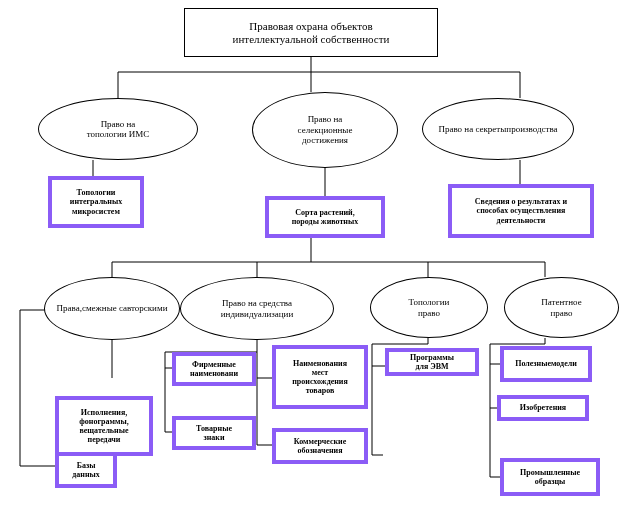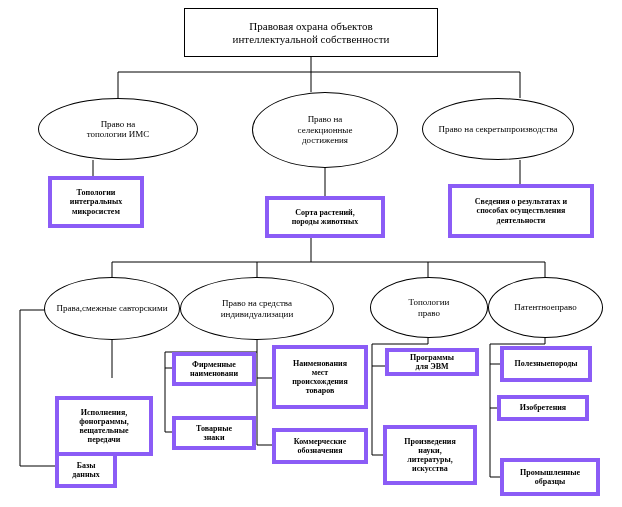--- a/index.html
+++ b/index.html
@@ -167,21 +167,21 @@
   <div class="node ellipse" style="left:180px; top:277px; width:154px; height:63px; flex-direction:column;">
     <div>Право на средства</div>
     <div>индивидуализации</div>
   </div>
 
   <div class="node ellipse" style="left:370px; top:277px; width:118px; height:61px; flex-direction:column;">
     <div>Топологии</div>
     <div>право</div>
   </div>
 
-  <div class="node ellipse" style="left:488px; top:277px; width:115px; height:61px; flex-direction:row;">
+  <div class="node ellipse" style="left:504px; top:277px; width:115px; height:61px; flex-direction:column;">
     <div>Патентное</div>
     <div>право</div>
   </div>
 
   <div class="node rect" style="left:55px; top:452px; width:62px; height:36px; flex-direction:column;">
     <div>Базы</div>
     <div>данных</div>
   </div>
 
   <div class="node rect" style="left:55px; top:396px; width:98px; height:60px; flex-direction:column;">
@@ -211,30 +211,24 @@
   <div class="node rect" style="left:272px; top:428px; width:96px; height:36px; flex-direction:column;">
     <div>Коммерческие</div>
     <div>обозначения</div>
   </div>
 
   <div class="node rect" style="left:385px; top:348px; width:94px; height:28px; flex-direction:column;">
     <div>Программы</div>
     <div>для ЭВМ</div>
   </div>
 
-  <div class="node rect" style="left:383px; top:425px; width:94px; height:60px; flex-direction:column;">
-    <div>Произведения</div>
-    <div>науки,</div>
-    <div>литературы,</div>
-    <div>искусства</div>
-  </div>
 
   <div class="node rect" style="left:500px; top:346px; width:92px; height:36px; flex-direction:row;">
     <div>Полезные</div>
-    <div>породы</div>
+    <div>модели</div>
   </div>
 
   <div class="node rect" style="left:497px; top:395px; width:92px; height:26px; flex-direction:column;">
     <div>Изобретения</div>
   </div>
 
   <div class="node rect" style="left:500px; top:458px; width:100px; height:38px; flex-direction:column;">
     <div>Промышленные</div>
     <div>образцы</div>
   </div>

